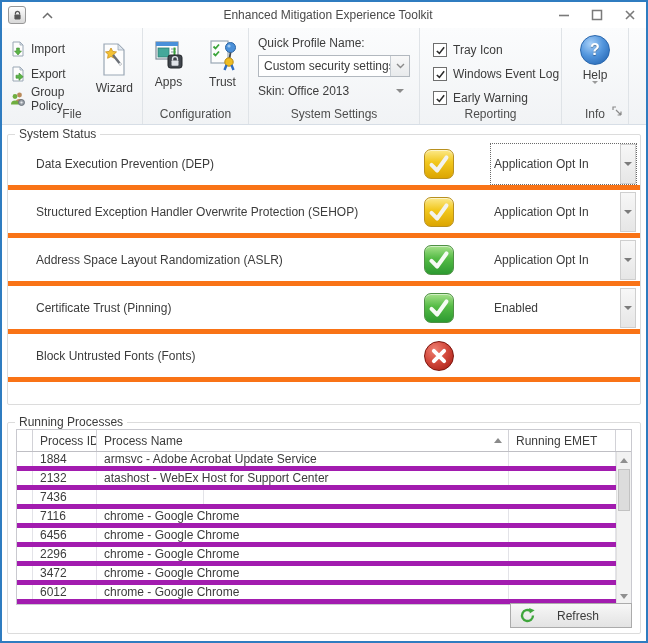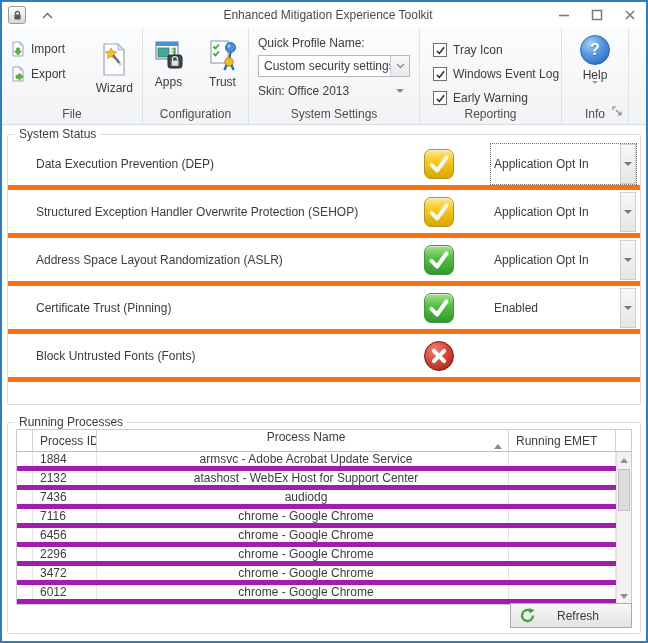--- a/index.html
+++ b/index.html
@@ -153,21 +153,21 @@
   }
   .pbody { display:flex; height:152px; }
   .prows { flex:1; }
   .prow { display:flex; height:19px; border-bottom:5px solid #a21caf; }
   .prow > div {
     display:flex; align-items:center; padding-left:7px;
     border-right:1px solid #e3e3e8; white-space:nowrap; overflow:hidden;
   }
   .c-sel { width:16px; padding-left:0 !important; }
   .c-id { width:64px; }
-  .c-name { width:412px;flex-direction:column; }
+  .c-name { width:412px; }
   .c-emet { width:107px; }
   .phead .c-name { justify-content:flex-start; }
   .sort-arrow {
     margin-left:auto; margin-right:6px;
     width:0; height:0; border-left:4px solid transparent; border-right:4px solid transparent;
     border-bottom:5px solid #8a8a8a;
   }
   .vscroll {
     width:17px; background:#f2f2f2; border-left:1px solid #e0e0e0;
     position:relative;
@@ -249,20 +249,31 @@
           </svg>
           <span>Import</span>
         </div>
         <div class="small-btn">
           <svg width="16" height="16" viewBox="0 0 16 16">
             <path d="M3,1 h7 l3,3 v11 h-10 z" fill="#fdfdfd" stroke="#9aa7b5" stroke-width="1"></path>
             <path d="M10,1 l3,3 h-3 z" fill="#dfe6ee" stroke="#9aa7b5" stroke-width="0.8"></path>
             <path d="M6,9.2 h3 v-2.1 l4.2,3.6 -4.2,3.6 v-2.1 h-3 z" fill="#5cb548" stroke="#3f8c31" stroke-width="0.6"></path>
           </svg>
           <span>Export</span>
+        </div>
+        <div class="small-btn">
+          <svg width="16" height="16" viewBox="0 0 16 16">
+            <circle cx="9.5" cy="4" r="2.4" fill="#b98a5a"></circle>
+            <path d="M5.5,12 a4,4 0 0 1 8,0 z" fill="#b98a5a"></path>
+            <circle cx="5" cy="5.5" r="2.4" fill="#6fae3f"></circle>
+            <path d="M1,13.5 a4,4 0 0 1 8,0 z" fill="#6fae3f"></path>
+            <circle cx="11.5" cy="11.5" r="3" fill="#9aa0a8" stroke="#5c646e" stroke-width="0.8"></circle>
+            <circle cx="11.5" cy="11.5" r="1.1" fill="#e8eaed"></circle>
+          </svg>
+          <span>Group Policy</span>
         </div>
       </div>
       <div class="big-btn wizard-wrap">
         <svg width="34" height="36" viewBox="0 0 34 36">
           <path d="M7,2 h14 l6,6 v25 h-20 z" fill="#fdfdfd" stroke="#9aa7b5" stroke-width="1.2"></path>
           <path d="M21,2 l6,6 h-6 z" fill="#dfe6ee" stroke="#9aa7b5" stroke-width="0.8"></path>
           <path d="M14,6 l1.7,3.4 3.8,0.5 -2.7,2.6 0.6,3.8 -3.4,-1.8 -3.4,1.8 0.6,-3.8 -2.7,-2.6 3.8,-0.5 z" fill="#f4c233" stroke="#c98f1b" stroke-width="0.8"></path>
           <line x1="16" y1="13" x2="24" y2="23" stroke="#6b7077" stroke-width="2.4"></line>
           <line x1="22.5" y1="21" x2="24" y2="23" stroke="#e4e7ea" stroke-width="2.4"></line>
         </svg>
@@ -474,21 +485,20 @@
             </div>
             <div class="prow">
               <div class="c-sel"></div>
                 <div class="c-id">2132</div>
                 <div class="c-name">atashost - WebEx Host for Support Center</div>
                 <div class="c-emet"></div>
             </div>
             <div class="prow">
               <div class="c-sel"></div>
                 <div class="c-id">7436</div>
-                <div class="c-name">audiodg</div>
                 <div class="c-emet"></div>
             </div>
             <div class="prow">
               <div class="c-sel"></div>
                 <div class="c-id">7116</div>
                 <div class="c-name">chrome - Google Chrome</div>
                 <div class="c-emet"></div>
             </div>
             <div class="prow">
               <div class="c-sel"></div>

